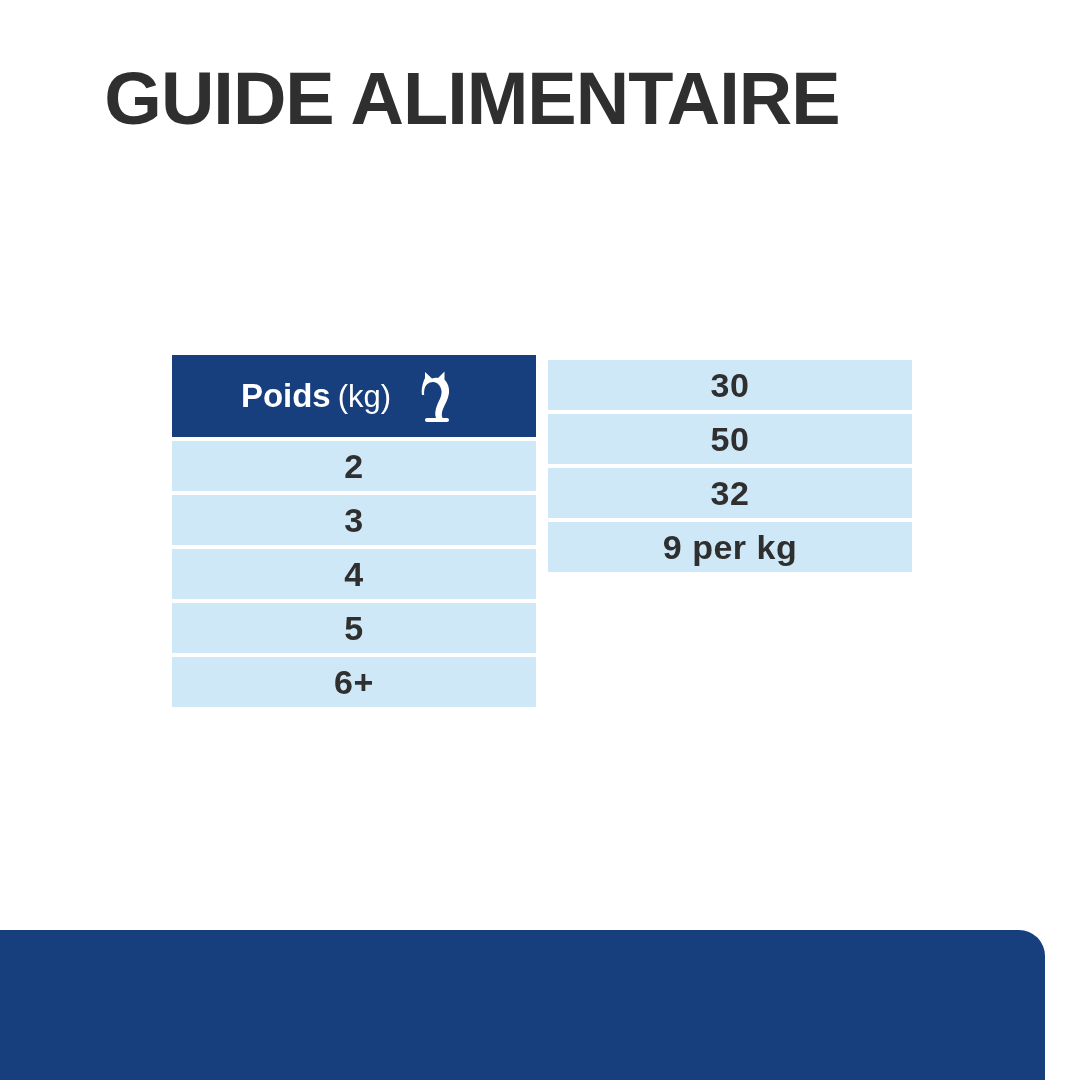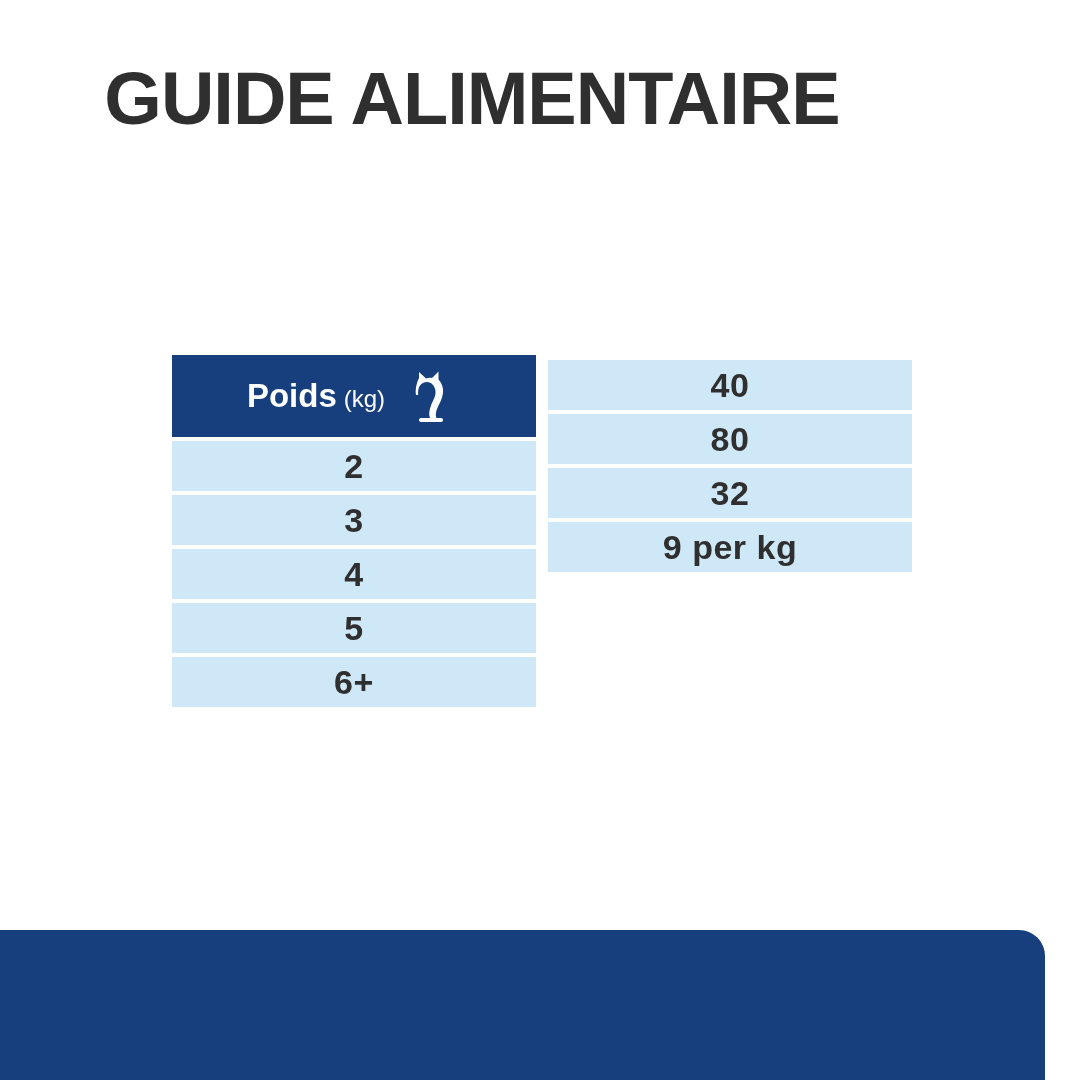--- a/index.html
+++ b/index.html
@@ -60,21 +60,21 @@
     height: 82px;
     display: flex;
     align-items: center;
     justify-content: center;
     gap: 14px;
     font-size: 33px;
     font-weight: 700;
   }
   .col-head .unit {
     font-weight: 400;
-    font-size: 24px;
+    font-size: 31px;
   }
   .col-head .head-text {
     display: inline-flex;
     align-items: baseline;
     gap: 7px;
   }
 
   .head-icon {
     display: inline-flex;
     align-items: center;
@@ -131,22 +131,22 @@
         </span>
       </div>
       <div class="cell">2</div>
       <div class="cell">3</div>
       <div class="cell">4</div>
       <div class="cell">5</div>
       <div class="cell">6+</div>
     </div>
 
     <div class="col">
-      <div class="cell">40</div>
-      <div class="cell">80</div>
+      <div class="cell">30</div>
+      <div class="cell">50</div>
       <div class="cell">32</div>
       <div class="cell">9 per kg</div>
     </div>
 
   </div>
 
   <div class="bottom-band"></div>
 
 </div>
 

